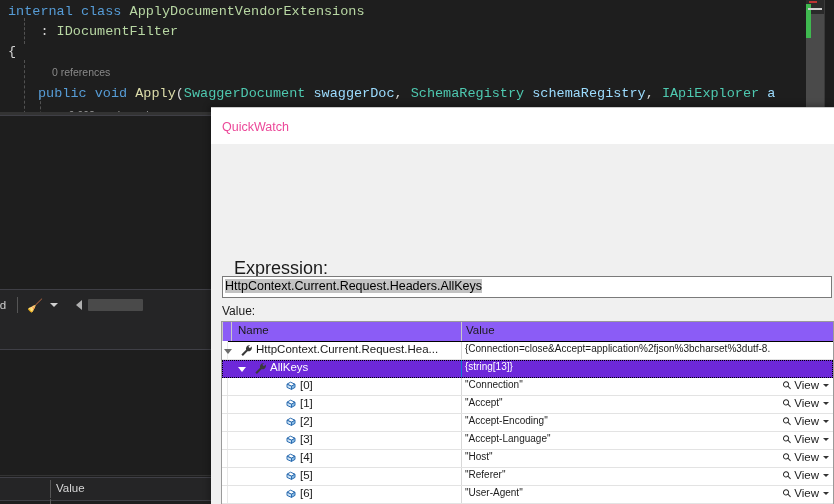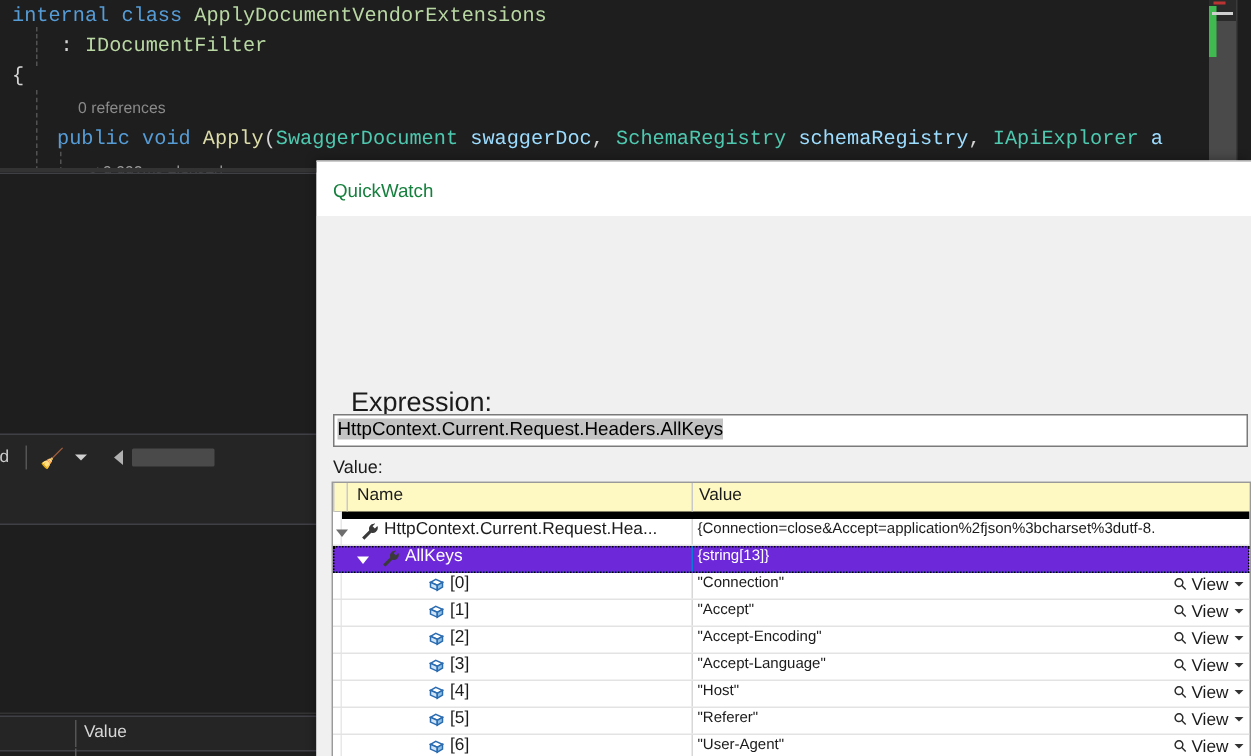--- a/index.html
+++ b/index.html
@@ -76,38 +76,38 @@
   
   .dialog{
     position:absolute;left:211px;top:107px;width:623px;height:397px;
     background:#ffffff;
     font-family:"Liberation Sans",sans-serif;
     color:#000;
     overflow:hidden;
     border-top:1px solid #cccccc;
     box-shadow:-2px -2px 6px rgba(0,0,0,.28);
   }
-  .dlg-title{position:absolute;left:11px;top:12px;font-size:12.5px;color:#15803d;}
+  .dlg-title{position:absolute;left:11px;top:12px;font-size:12.5px;color:#ec4899;}
   .dlg-body{position:absolute;left:0;top:36px;width:623px;height:361px;background:#f0f0f0;}
   .lbl-expression{position:absolute;left:23px;top:150px;font-size:18px;color:#1b1b1b;}
   .expr-input{
     position:absolute;left:11px;top:168px;width:610px;height:22px;
     background:#ffffff;border:1px solid #7a7a7a;box-sizing:border-box;
     font-size:12.5px;color:#000;padding:2px 0 0 2px;
     white-space:nowrap;overflow:hidden;
   }
   .expr-sel{background:#c3c3c3;}
   .lbl-value{position:absolute;left:11px;top:196px;font-size:12px;color:#1b1b1b;}
 
   .grid{
     position:absolute;left:10px;top:213px;width:613px;height:291px;
     background:#ffffff;border:1px solid #9a9a9a;box-sizing:border-box;
     overflow:hidden;
   }
-  .grid-hdr{position:relative;height:19px;background:#fef9c3;border-bottom:5px solid #000000;}
+  .grid-hdr{position:relative;height:19px;background:#8b5cf6;border-bottom:1px solid #000000;}
   .grid-hdr .cell{position:absolute;top:2px;font-size:11.5px;color:#1b1b1b;}
   .grid-hdr .div{position:absolute;top:0;width:1px;height:19px;background:#c9c9c9;}
 
   .grow{position:relative;height:17px;border-bottom:1px solid #e3e3e3;white-space:nowrap;}
   .grow.sel{background:#6d28d9;color:#fff;border-bottom:1px dotted #0a7bd4;}
   .grow.sel-outline{outline:1px dotted #000;outline-offset:-1px;}
   .g-name{position:absolute;top:1px;font-size:11.5px;color:#1b1b1b;}
   .grow.sel .g-name{color:#ffffff;}
   .g-val{position:absolute;left:243px;top:1px;font-size:10px;color:#1b1b1b;}
   .grow.sel .g-val{color:#ffffff;}

